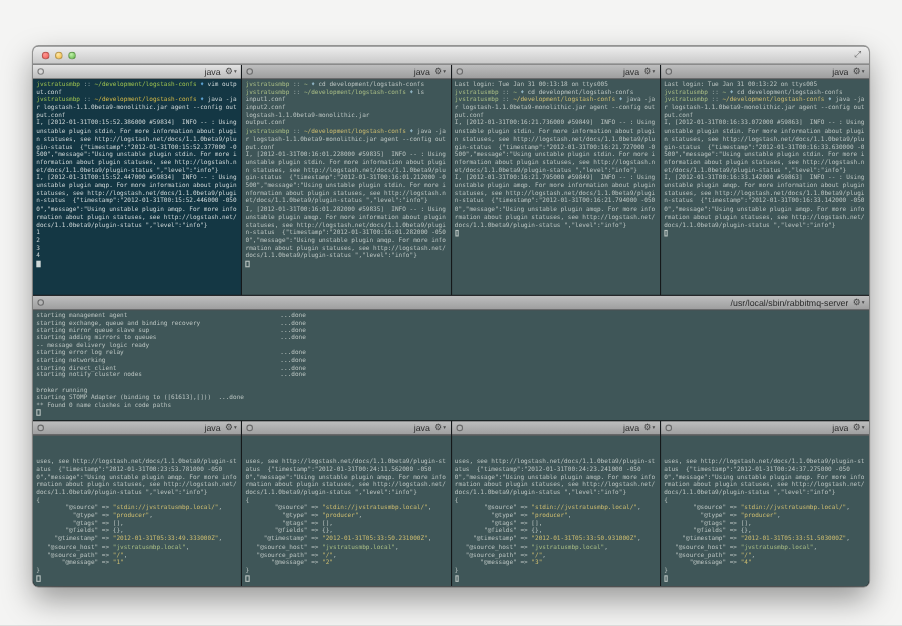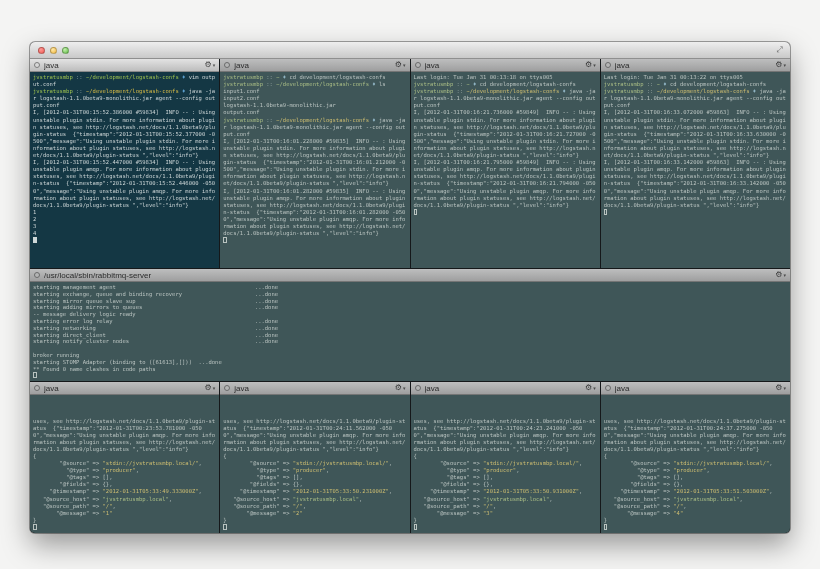--- a/index.html
+++ b/index.html
@@ -31,21 +31,21 @@
   .row.top { flex:0 0 209px; }
   .row.mid { flex:0 0 110px; }
   .row.bottom { flex:1; }
   .row .pane { flex:1; min-width:0; }
 
   .pane { display:flex; flex-direction:column; }
   .pane-head {
     height:13px; flex:0 0 13px;
     background:linear-gradient(#e3e3e3,#bdbdbd);
     border-bottom:1px solid #8a8a8a;
-    display:flex; align-items:center; padding:0 4px; gap:4px;
+    display:flex; align-items:center; padding:0 4px; gap:4px;text-align:right;
   }
   .pane:not(.active) .pane-head { opacity:.82; }
   .session-icon { width:6px; height:6px; border-radius:50%; border:1px solid #7d7d7d; background:#d8d8d8; flex:0 0 6px; }
   .pane-title { font-size:8px; color:#2f2f2f; white-space:nowrap; overflow:hidden; flex:1; }
   .gear-btn { font-size:8px; color:#444; display:flex; align-items:center; gap:1px; line-height:8px; cursor:default; }
   .gear-btn .caret { font-size:5px; color:#555; }
 
   .pane { --bg:#3f5658; --fg:#b9c3c0; --g:#a9bd85; --y:#ccbc70; --b:#8fb3c2; --d2:#9aa9a6; --cur:#b9c3c0; }
   .pane.active { --bg:#143744; --fg:#ccd5d6; --g:#9cc14f; --y:#d6ba45; --b:#5b9fce; --d2:#8ba0a4; --cur:#cfd8d8; }
   .pane-body {

